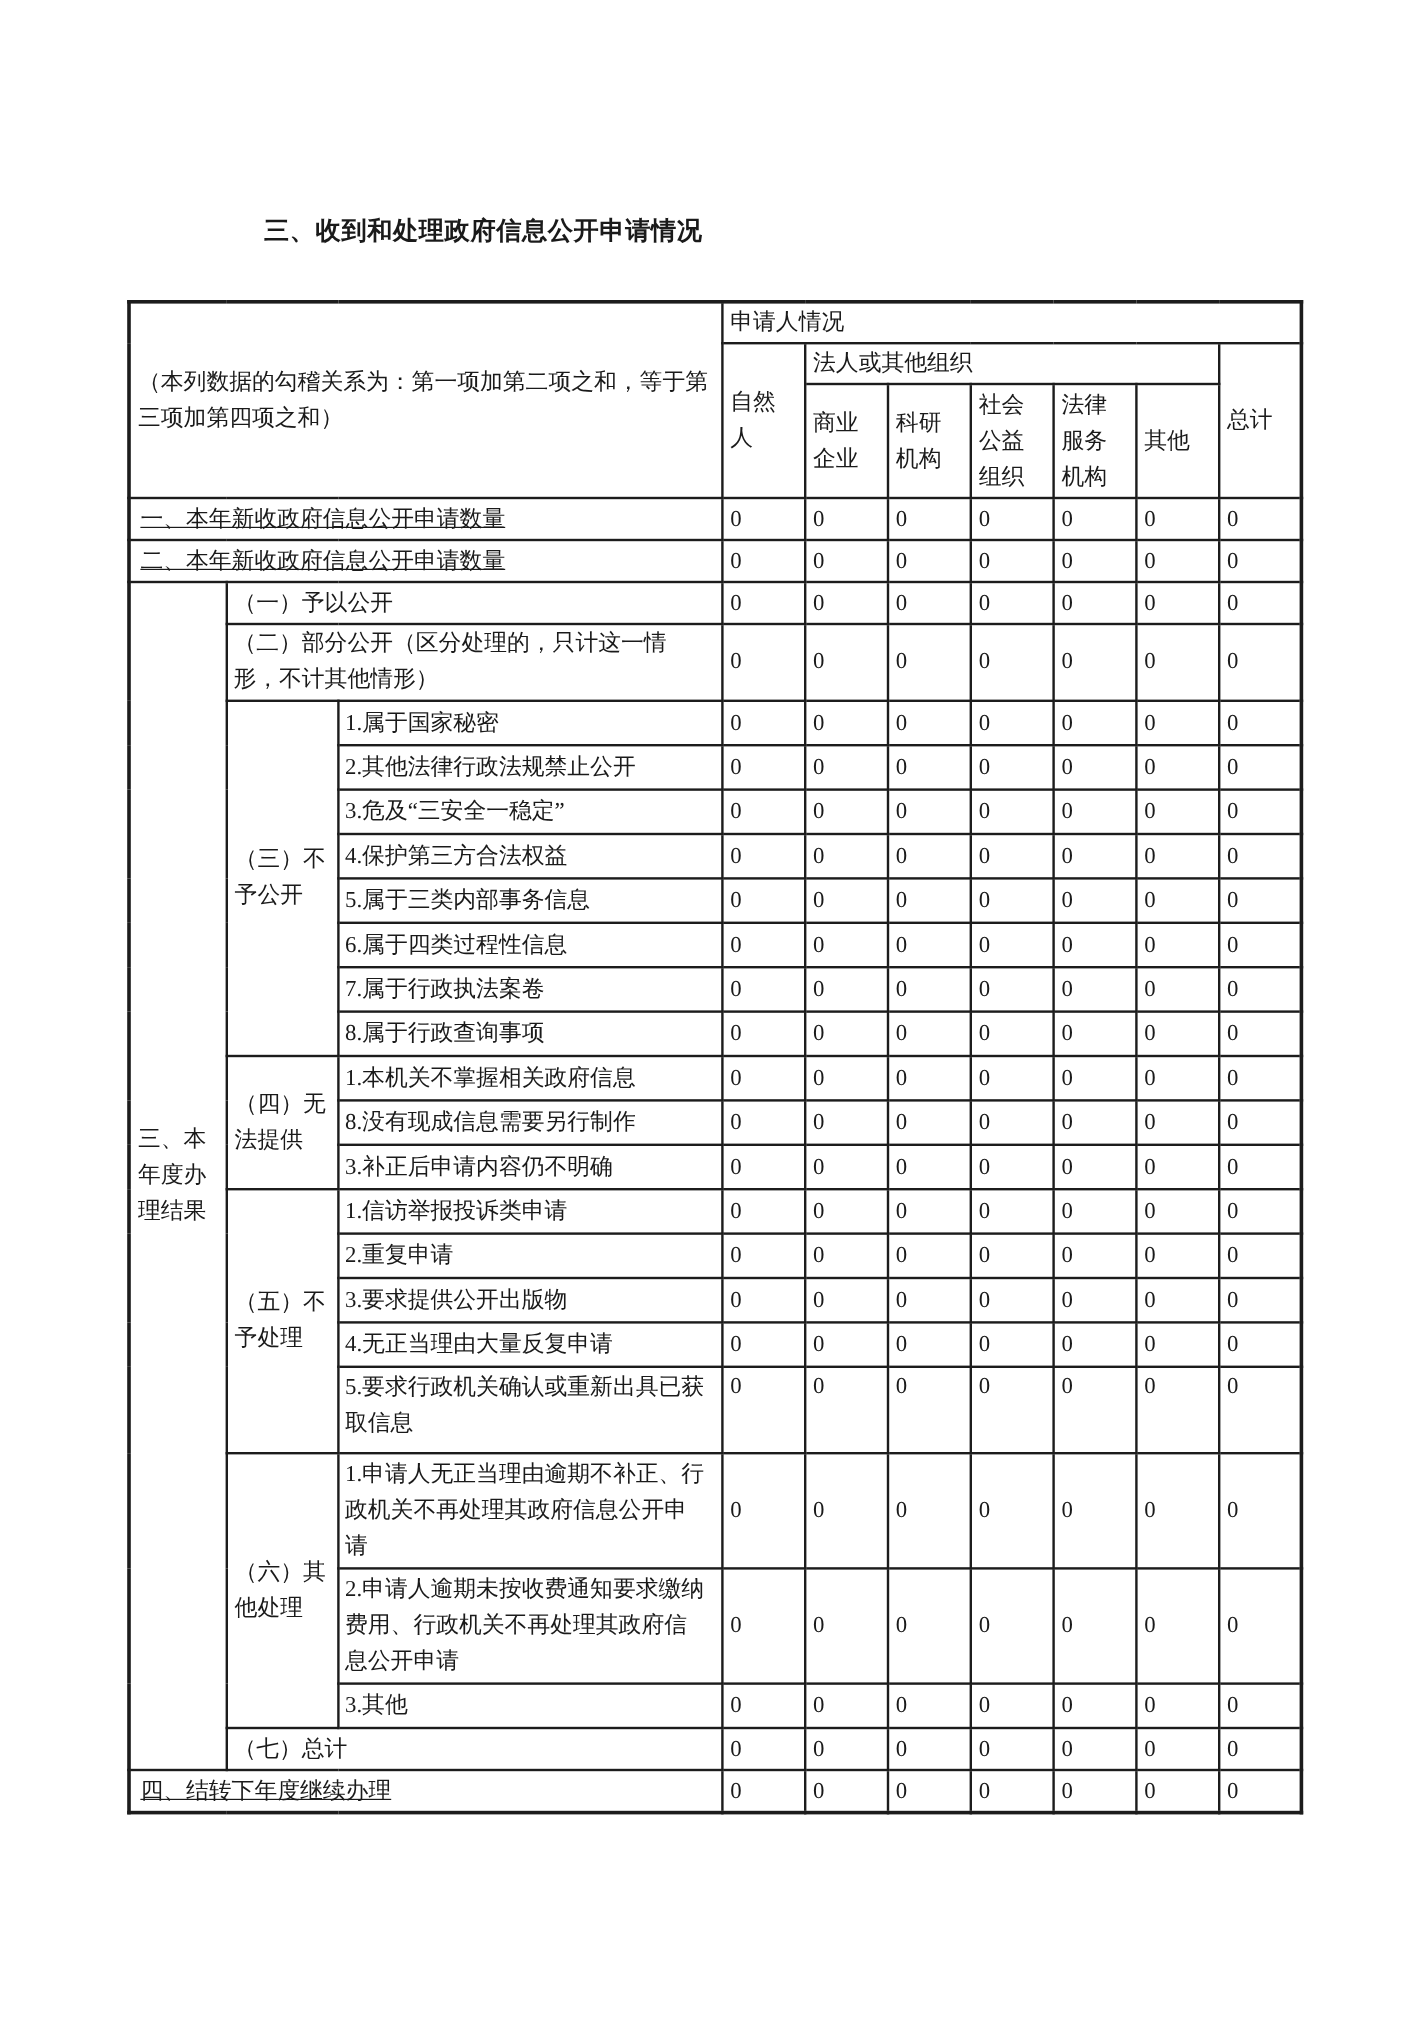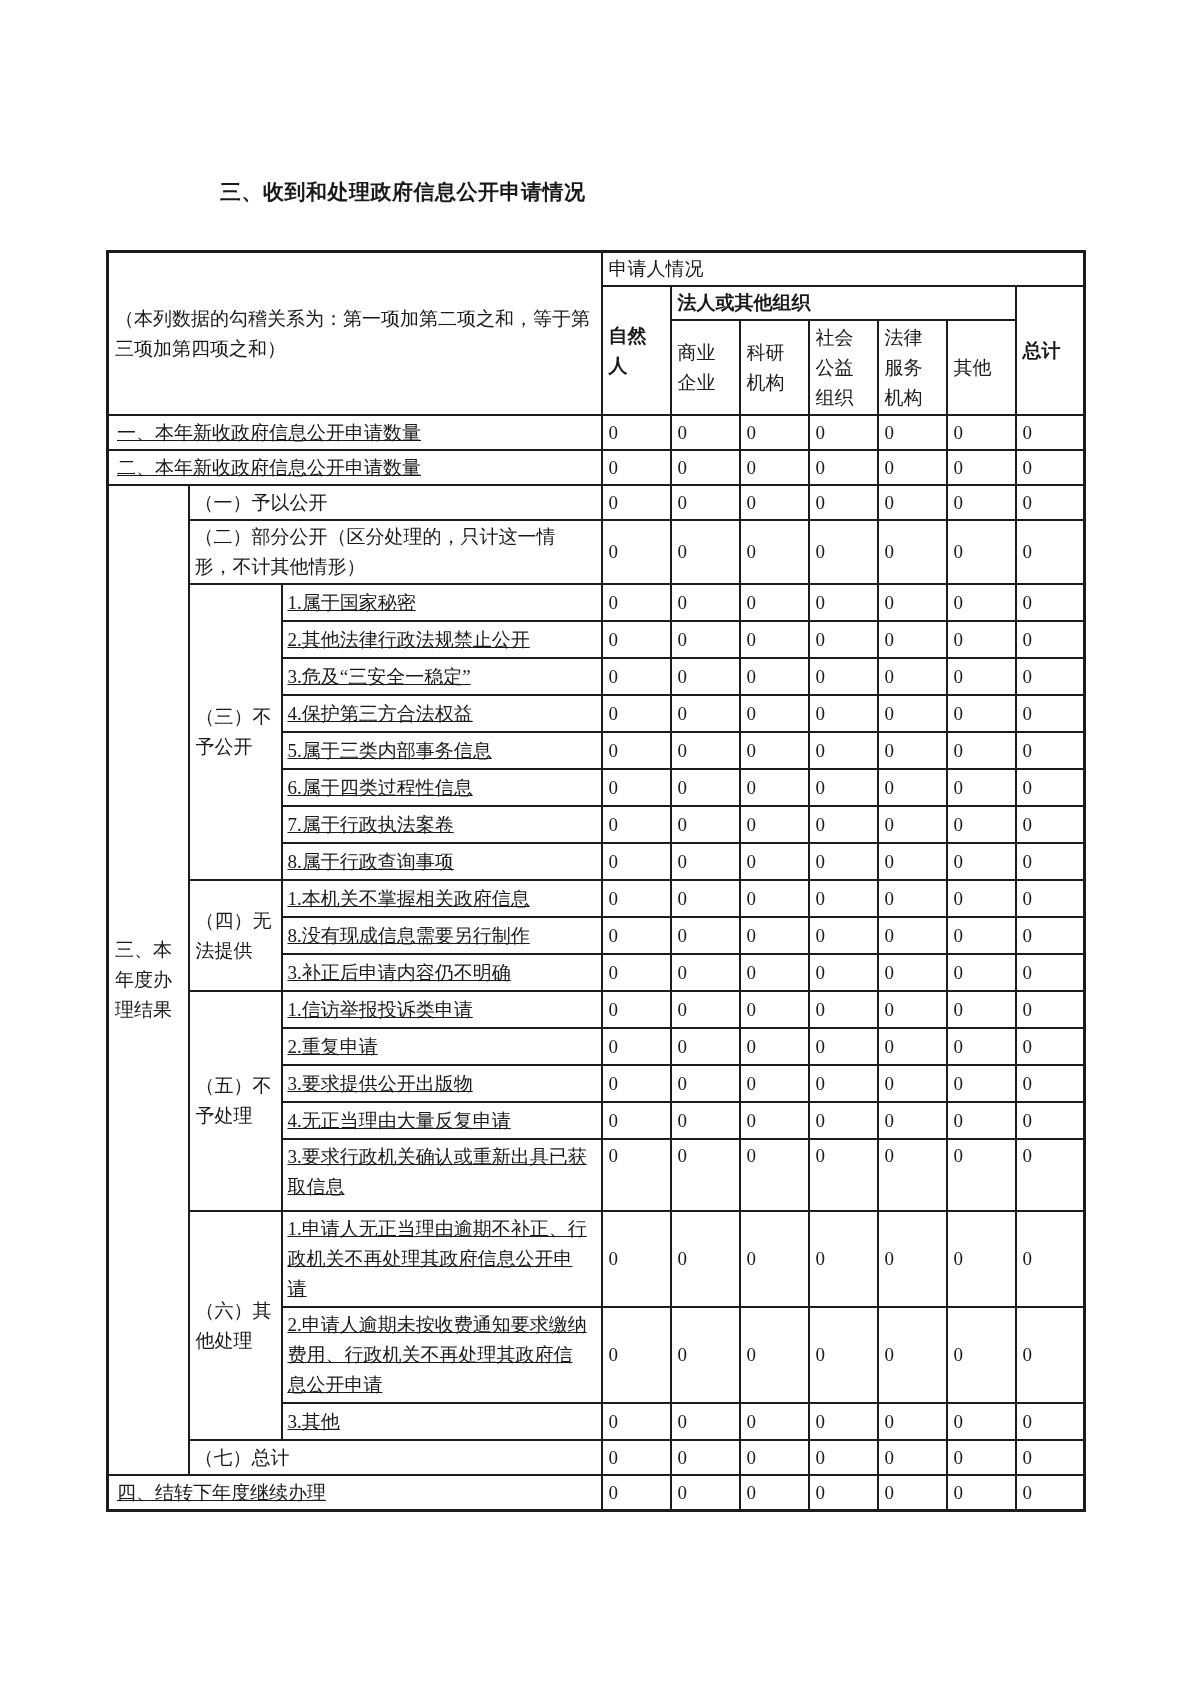--- a/index.html
+++ b/index.html
@@ -21,29 +21,29 @@
   table.report td{
     border:2px solid #1c1c1c;
     font-size:19px;line-height:30px;
     vertical-align:middle;text-align:left;
     padding:1px 6px;height:31px;
     overflow:hidden;word-break:break-all;
   }
   
   td.hc{text-align:center;padding:1px 7px;}
   tr.h1 td.hc{height:28px;margin-left:12px;}
-  tr.h2 td.hc{height:28px;font-weight:bold;}
+  tr.h2 td.hc{height:28px;}
   tr.h3 td.hc{height:91px;}
   td.note{font-size:20px;line-height:31px;padding:4px 8px 4px 10px;}
   
   td.lv1{padding:2px 5px 2px 8px;}
   td.lv2{padding:2px 4px 2px 8px;border-radius:15px;}
   td.lbl.full{padding-left:8px;text-decoration:underline;}
   td.lbl.sub{padding-left:5px;padding-right:22px;}
-  td.lbl.item{padding:2px 12px 2px 5px;text-decoration:underline;}
+  td.lbl.item{padding:2px 12px 2px 5px;}
   
   td.val{padding:1px 5px;}
   td.vtop{vertical-align:top;padding-top:2px;}
   tr.r-vtop td{vertical-align:top;height:66px;}
 </style>
 </head>
 <body>
 
 <div class="page">
 
@@ -269,21 +269,21 @@
           <td class="lbl item">4.无正当理由大量反复申请</td>
           <td class="val">0</td>
           <td class="val">0</td>
           <td class="val">0</td>
           <td class="val">0</td>
           <td class="val">0</td>
           <td class="val">0</td>
           <td class="val">0</td>
         </tr>
         <tr class="r-vtop">
-          <td class="lbl item">3.要求行政机关确认或重新出具已获取信息</td>
+          <td class="lbl item">5.要求行政机关确认或重新出具已获取信息</td>
           <td class="val">0</td>
           <td class="val">0</td>
           <td class="val">0</td>
           <td class="val">0</td>
           <td class="val">0</td>
           <td class="val">0</td>
           <td class="val">0</td>
         </tr>
         <tr>
           <td class="lv2" rowspan="3">（六）其他处理</td>

